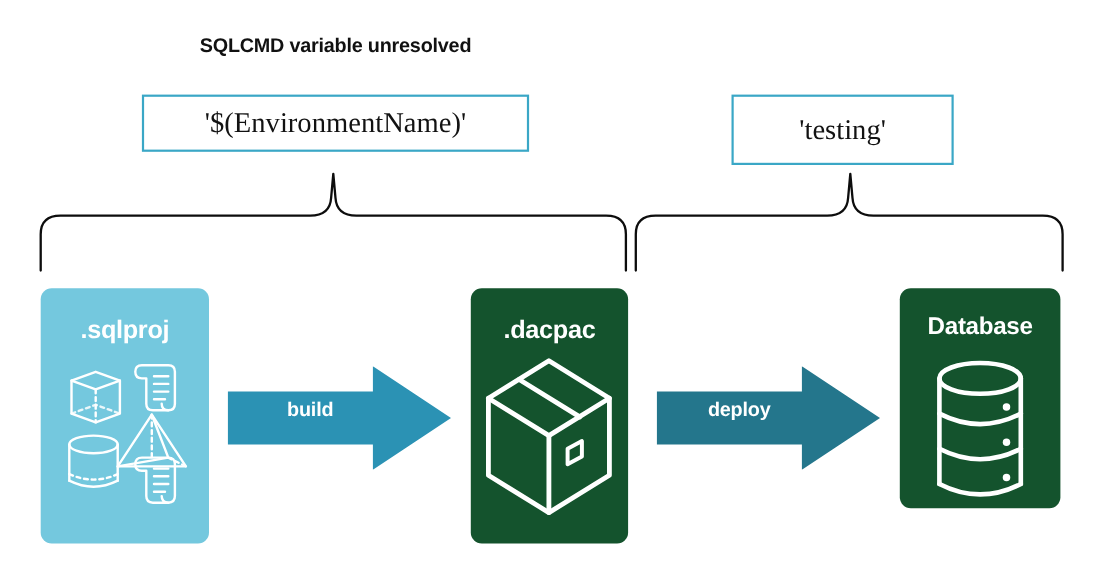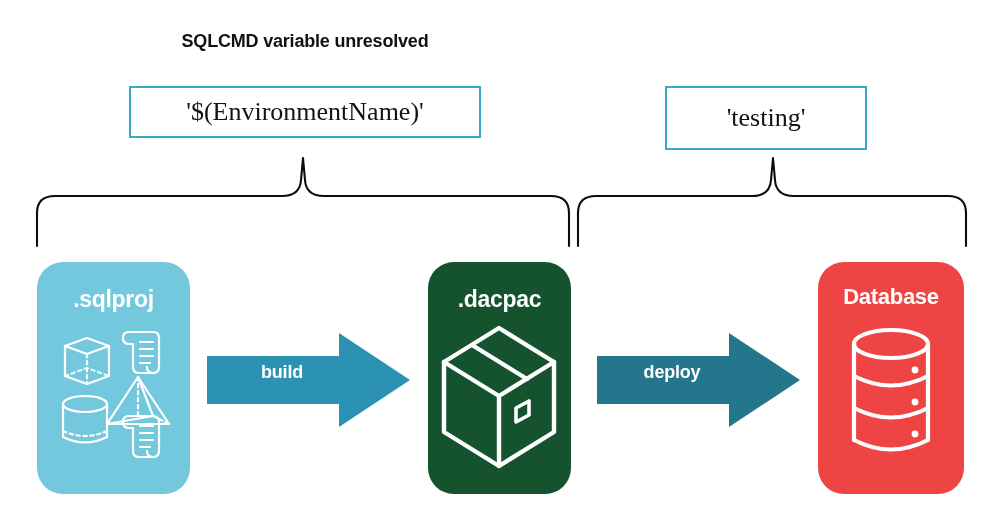--- a/index.html
+++ b/index.html
@@ -59,26 +59,26 @@
     position: absolute;
     left: 0; top: 0;
     width: 1000px;
     height: 522px;
     pointer-events: none;
   }
 
   
   .card {
     position: absolute;
-    border-radius: 26px;
+    border-radius: 10px;
     box-sizing: border-box;
   }
   #card-sqlproj  { left: 37px;  top: 262px; width: 153px; height: 232px; background: #74c8de; }
   #card-dacpac   { left: 428px; top: 262px; width: 143px; height: 232px; background: #14532d; }
-  #card-database { left: 818px; top: 262px; width: 146px; height: 232px; background: #ef4444; }
+  #card-database { left: 818px; top: 262px; width: 146px; height: 200px; background: #14532d; }
 
   .card-title {
     position: absolute;
     left: 0;
     width: 100%;
     text-align: center;
     color: #ffffff;
     font-family: "Liberation Sans", sans-serif;
     font-weight: bold;
     font-size: 23px;

